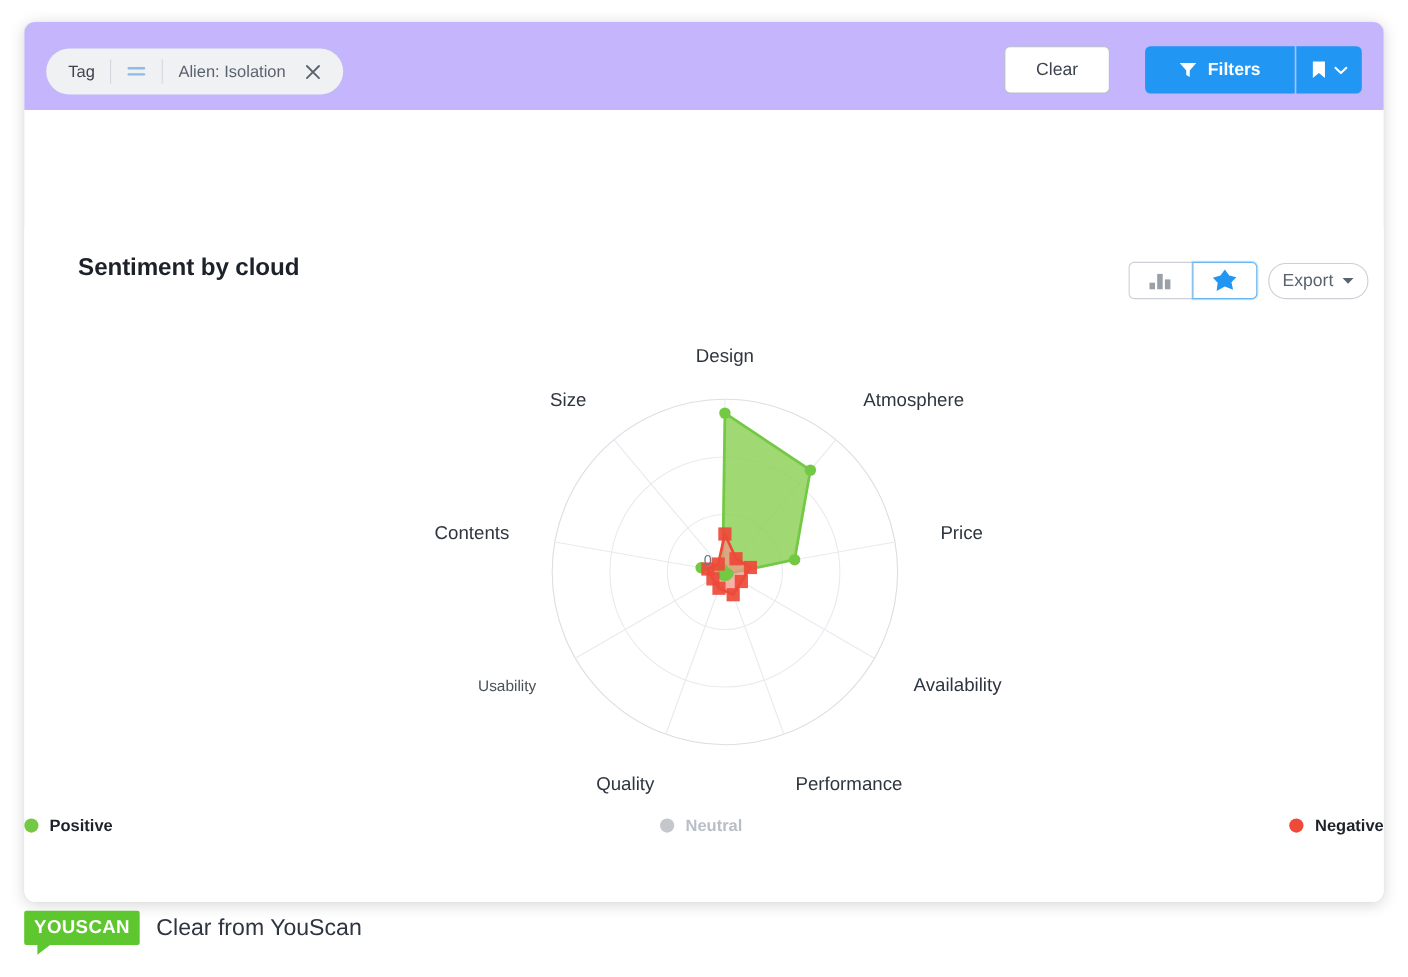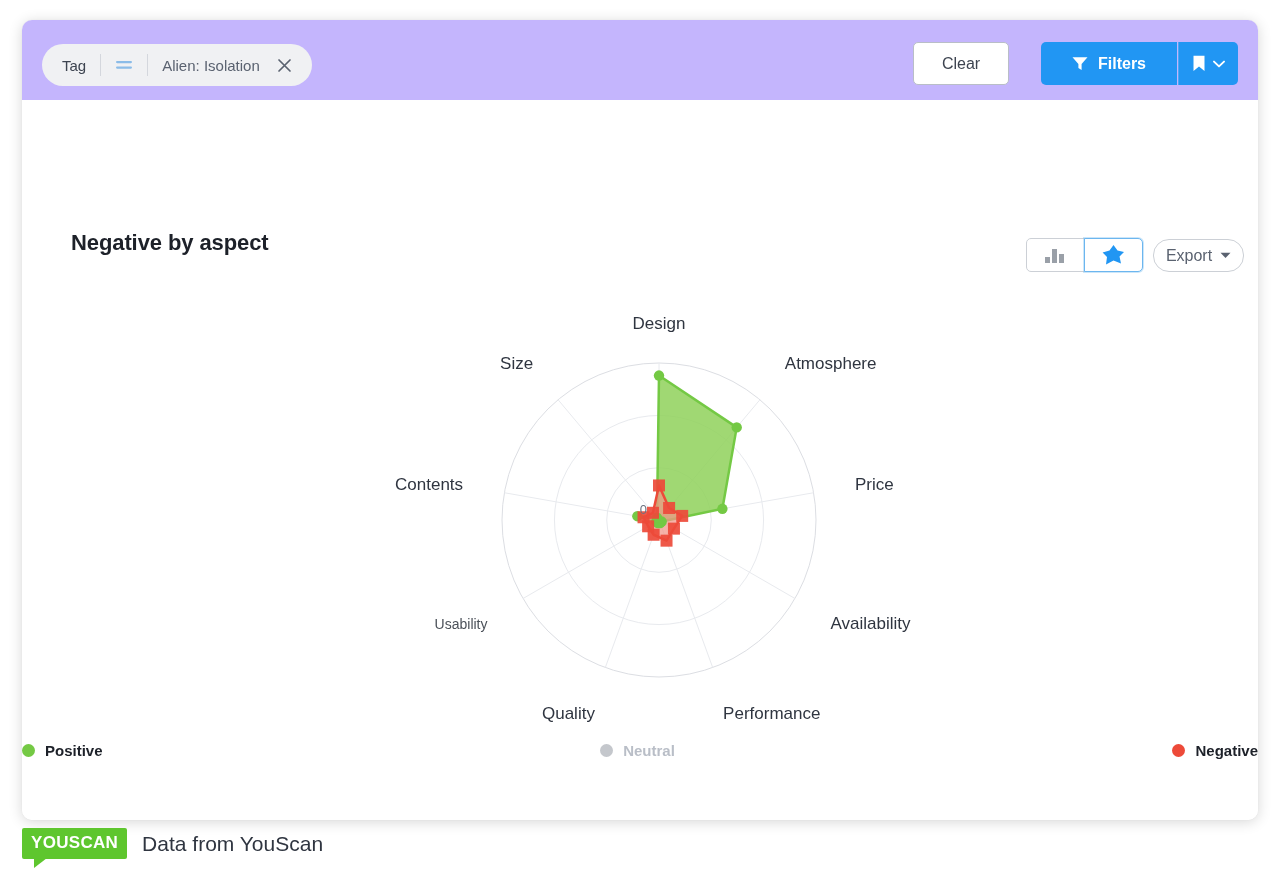--- a/index.html
+++ b/index.html
@@ -223,21 +223,21 @@
         </svg>
         <svg width="12" height="8" viewBox="0 0 12 8">
           <path d="M1 1.6 L6 6.4 L11 1.6" stroke="#ffffff" stroke-width="1.9" fill="none" stroke-linecap="round" stroke-linejoin="round"></path>
         </svg>
       </div>
     </div>
 
 
     <div class="chart-panel"></div>
 
-    <div class="panel-title">Negative by aspect</div>
+    <div class="panel-title">Sentiment by cloud</div>
 
     <div class="view-toggle">
       <div class="tgl left">
         <svg width="24" height="17" viewBox="0 0 24 17">
           <rect x="1" y="10" width="5" height="6" fill="#9aa0a8"></rect>
           <rect x="8" y="2" width="5" height="14" fill="#9aa0a8"></rect>
           <rect x="15" y="7" width="5" height="9" fill="#9aa0a8"></rect>
         </svg>
       </div>
       <div class="tgl right">
@@ -313,16 +313,16 @@
       <div class="lg-item">
         <span class="lg-dot" id="lg-dot-2" style="background: rgb(237, 74, 57);"></span>
         <span class="lg-label">Negative</span>
       </div>
     </div>
 
   </div>
 
   <div class="footer">
     <span class="ys-logo" id="ys-logo" style="background: rgb(94, 198, 46);">YOUSCAN</span>
-    <span class="footer-text">Data from YouScan</span>
+    <span class="footer-text">Clear from YouScan</span>
   </div>
 
 </div>
 
 </body></html>

